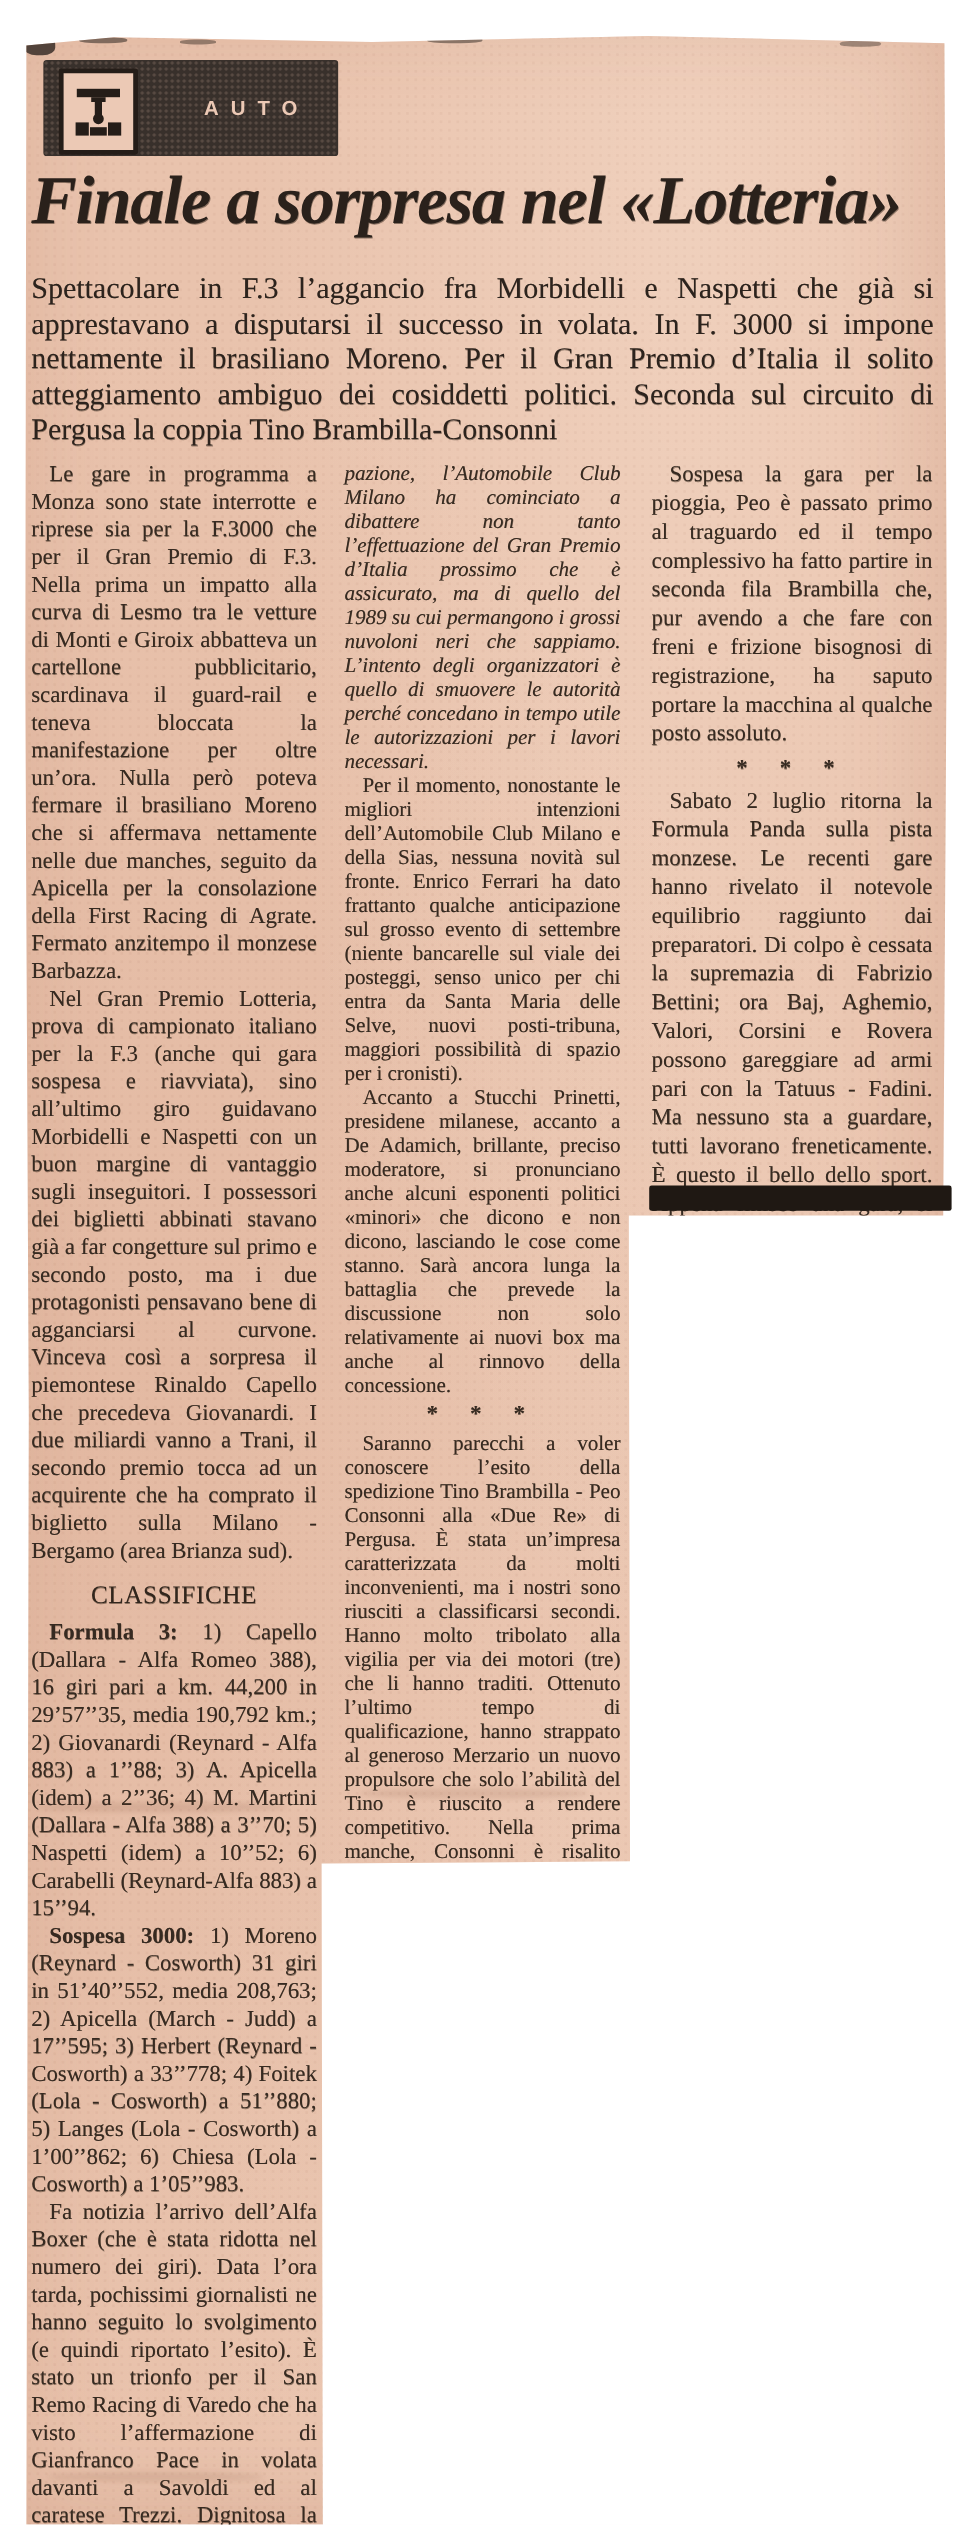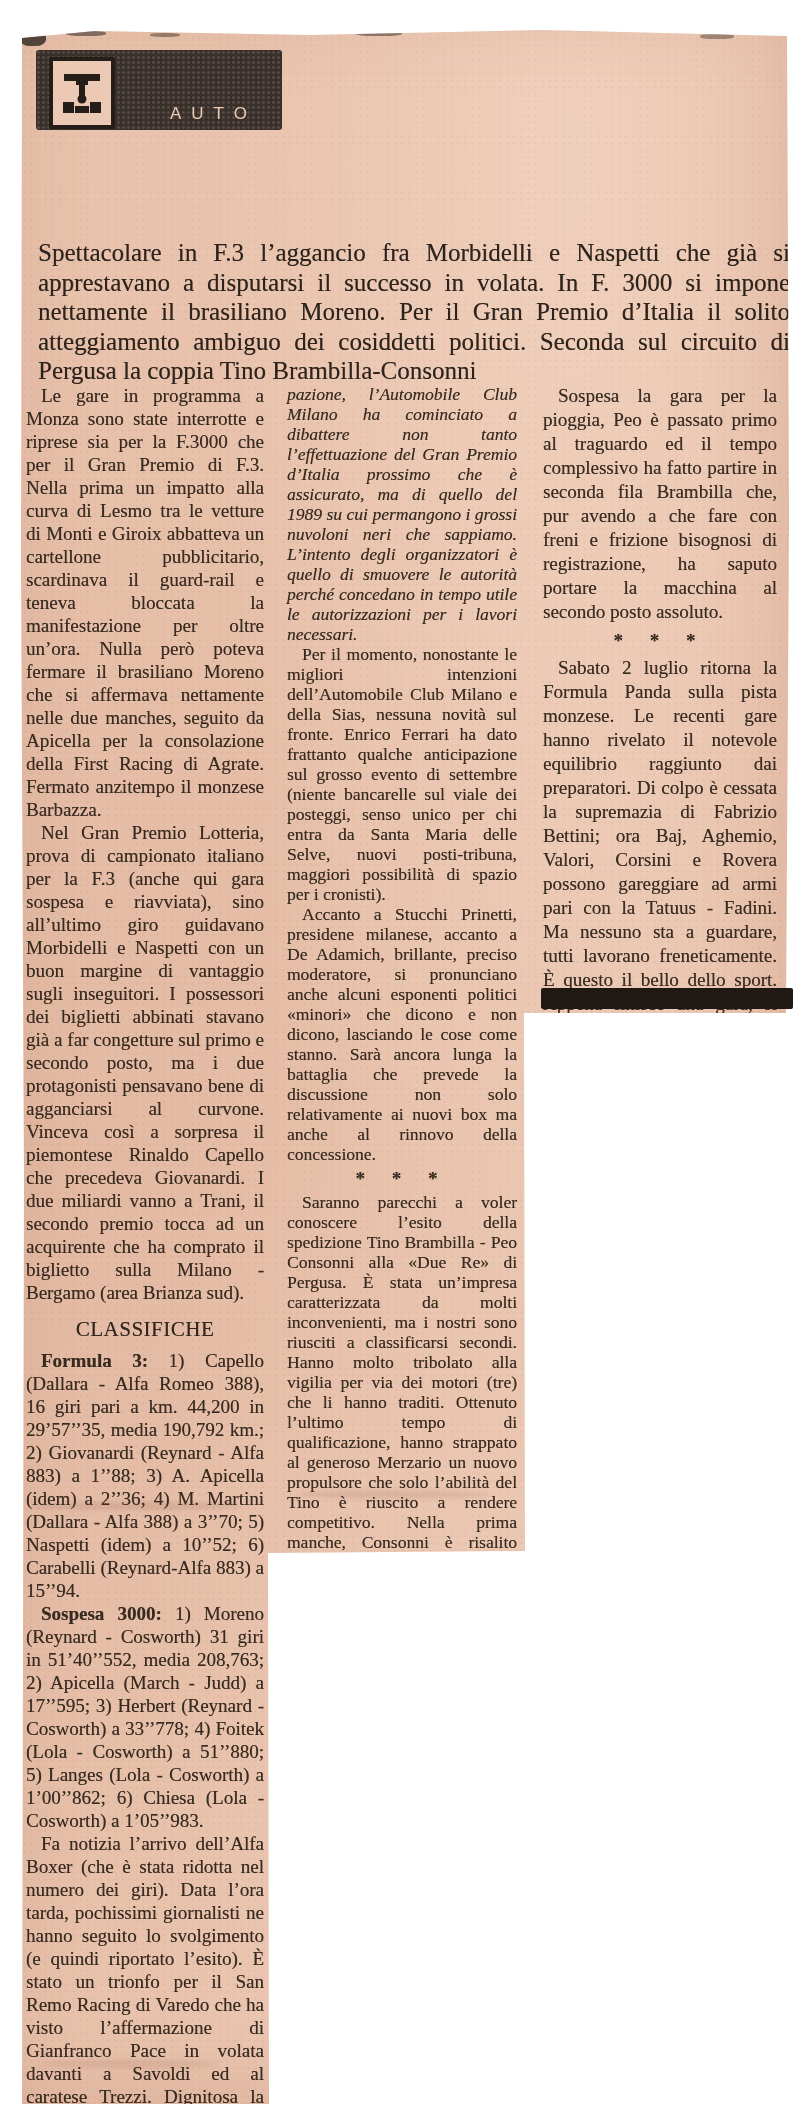--- a/index.html
+++ b/index.html
@@ -38,37 +38,37 @@
     border-radius:3px;
   }
   .badge-icon{
     position:absolute;left:13px;top:7px;width:58px;height:64px;
     background:#ecc9b5;border:4px solid #251d18;border-radius:2px;
     display:flex;align-items:center;justify-content:center;
   }
   .badge-icon svg{display:block;}
   .badge-label{
     position:absolute;left:134px;top:31px;
-    font-family:"Liberation Sans", sans-serif;font-weight:normal;
-    font-size:17px;letter-spacing:10px;color:#ecc9b5;margin-top:23px;
+    font-family:"Liberation Sans", sans-serif;font-weight:bold;
+    font-size:17px;letter-spacing:10px;color:#ecc9b5;
   }
   
   .kicker{
     position:absolute;left:288px;top:42px;width:494px;
     font-size:25px;line-height:30px;color:#2c231d;
     text-shadow:0.3px 0.3px 0 rgba(44,30,20,0.45);
   }
   .headline{
     position:absolute;left:26px;top:138px;margin:0;white-space:nowrap;
     font-size:57px;line-height:60px;font-style:italic;font-weight:bold;
     letter-spacing:-1px;color:#2a211b;
     text-shadow:0.5px 0.5px 0 rgba(40,28,18,0.5);
   }
   .deck{
-    position:absolute;left:26px;top:226px;width:752px;margin:12px;
+    position:absolute;left:26px;top:226px;width:752px;margin:0;
     font-size:25px;line-height:29.5px;text-align:justify;color:#2c231d;
     text-shadow:0.3px 0.3px 0 rgba(44,30,20,0.45);
   }
   
   .col{
     position:absolute;top:384px;text-align:justify;color:#362a21;
     text-shadow:0.25px 0.25px 0 rgba(50,35,22,0.5);
   }
   .col p{margin:0;text-indent:15px;}
   .col p.noindent{text-indent:0;font-style:italic;}
@@ -120,20 +120,21 @@
             <circle cx="21" cy="29" r="4.5"></circle>
             <rect x="2" y="32" width="11" height="11"></rect>
             <rect x="29" y="32" width="11" height="11"></rect>
             <rect x="14" y="36" width="14" height="7"></rect>
           </g>
         </svg>
       </div>
       <div class="badge-label">AUTO</div>
     </div>
 
+    <h1 class="headline">Finale a sorpresa nel «Lotteria»</h1>
     <p class="deck">Spettacolare in F.3 l’aggancio fra Morbidelli e Naspetti che già si apprestavano a disputarsi il successo in volata. In F. 3000 si impone nettamente il brasiliano Moreno. Per il Gran Premio d’Italia il solito atteggiamento ambiguo dei cosiddetti politici. Seconda sul circuito di Pergusa la coppia Tino Brambilla-Consonni</p>
 
     <div class="col col-left">
       <p>Le gare in programma a Monza sono state interrotte e riprese sia per la F.3000 che per il Gran Premio di F.3. Nella prima un impatto alla curva di Lesmo tra le vetture di Monti e Giroix abbatteva un cartellone pubblicitario, scardinava il guard-rail e teneva bloccata la manifestazione per oltre un’ora. Nulla però poteva fermare il brasiliano Moreno che si affermava nettamente nelle due manches, seguito da Apicella per la consolazione della First Racing di Agrate. Fermato anzitempo il monzese Barbazza.</p>
       <p>Nel Gran Premio Lotteria, prova di campionato italiano per la F.3 (anche qui gara sospesa e riavviata), sino all’ultimo giro guidavano Morbidelli e Naspetti con un buon margine di vantaggio sugli inseguitori. I possessori dei biglietti abbinati stavano già a far congetture sul primo e secondo posto, ma i due protagonisti pensavano bene di agganciarsi al curvone. Vinceva così a sorpresa il piemontese Rinaldo Capello che precedeva Giovanardi. I due miliardi vanno a Trani, il secondo premio tocca ad un acquirente che ha comprato il biglietto sulla Milano - Bergamo (area Brianza sud).</p>
       <h2 class="classifiche">CLASSIFICHE</h2>
       <p class="res"><b>Formula 3:</b><span> 1) Capello (Dallara - Alfa Romeo 388), 16 giri pari a km. 44,200 in 29’57’’35, media 190,792 km.; 2) Giovanardi (Reynard - Alfa 883) a 1’’88; 3) A. Apicella (idem) a 2’’36; 4) M. Martini (Dallara - Alfa 388) a 3’’70; 5) Naspetti (idem) a 10’’52; 6) Carabelli (Reynard-Alfa 883) a 15’’94.</span></p>
       <p class="res"><b>Sospesa 3000:</b><span> 1) Moreno (Reynard - Cosworth) 31 giri in 51’40’’552, media 208,763; 2) Apicella (March - Judd) a 17’’595; 3) Herbert (Reynard - Cosworth) a 33’’778; 4) Foitek (Lola - Cosworth) a 51’’880; 5) Langes (Lola - Cosworth) a 1’00’’862; 6) Chiesa (Lola - Cosworth) a 1’05’’983.</span></p>
       <p>Fa notizia l’arrivo dell’Alfa Boxer (che è stata ridotta nel numero dei giri). Data l’ora tarda, pochissimi giornalisti ne hanno seguito lo svolgimento (e quindi riportato l’esito). È stato un trionfo per il San Remo Racing di Varedo che ha visto l’affermazione di Gianfranco Pace in volata davanti a Savoldi ed al caratese Trezzi. Dignitosa la prova dei giovani piloti seguiti da Vergani Racing e dal nostro Luca Melgrati.</p>
 
@@ -141,21 +142,21 @@
 
     <div class="col col-mid">
       <p class="noindent">pazione, l’Automobile Club Milano ha cominciato a dibattere non tanto l’effettuazione del Gran Premio d’Italia prossimo che è assicurato, ma di quello del 1989 su cui permangono i grossi nuvoloni neri che sappiamo. L’intento degli organizzatori è quello di smuovere le autorità perché concedano in tempo utile le autorizzazioni per i lavori necessari.</p>
       <p>Per il momento, nonostante le migliori intenzioni dell’Automobile Club Milano e della Sias, nessuna novità sul fronte. Enrico Ferrari ha dato frattanto qualche anticipazione sul grosso evento di settembre (niente bancarelle sul viale dei posteggi, senso unico per chi entra da Santa Maria delle Selve, nuovi posti-tribuna, maggiori possibilità di spazio per i cronisti).</p>
       <p>Accanto a Stucchi Prinetti, presidene milanese, accanto a De Adamich, brillante, preciso moderatore, si pronunciano anche alcuni esponenti politici «minori» che dicono e non dicono, lasciando le cose come stanno. Sarà ancora lunga la battaglia che prevede la discussione non solo relativamente ai nuovi box ma anche al rinnovo della concessione.</p>
       <div class="stars">*  *  *</div>
       <p>Saranno parecchi a voler conoscere l’esito della spedizione Tino Brambilla - Peo Consonni alla «Due Re» di Pergusa. È stata un’impresa caratterizzata da molti inconvenienti, ma i nostri sono riusciti a classificarsi secondi. Hanno molto tribolato alla vigilia per via dei motori (tre) che li hanno traditi. Ottenuto l’ultimo tempo di qualificazione, hanno strappato al generoso Merzario un nuovo propulsore che solo l’abilità del Tino è riuscito a rendere competitivo. Nella prima manche, Consonni è risalito dall’ultimo al quarto posto.</p>
     </div>
 
     <div class="col col-right">
-      <p>Sospesa la gara per la pioggia, Peo è passato primo al traguardo ed il tempo complessivo ha fatto partire in seconda fila Brambilla che, pur avendo a che fare con freni e frizione bisognosi di registrazione, ha saputo portare la macchina al secondo posto assoluto.</p>
+      <p>Sospesa la gara per la pioggia, Peo è passato primo al traguardo ed il tempo complessivo ha fatto partire in seconda fila Brambilla che, pur avendo a che fare con freni e frizione bisognosi di registrazione, ha saputo portare la macchina al qualche posto assoluto.</p>
       <div class="stars">*  *  *</div>
       <p>Sabato 2 luglio ritorna la Formula Panda sulla pista monzese. Le recenti gare hanno rivelato il notevole equilibrio raggiunto dai preparatori. Di colpo è cessata la supremazia di Fabrizio Bettini; ora Baj, Aghemio, Valori, Corsini e Rovera possono gareggiare ad armi pari con la Tatuus - Fadini. Ma nessuno sta a guardare, tutti lavorano freneticamente. È questo il bello dello sport. Appena finisce una gara, si ricomincia rimettendo sempre tutto in discussione.</p>
       <div class="byline">Mario Perego</div>
     </div>
 
     <div class="smudge s1"></div>
     <div class="smudge s2"></div>
     <div class="smudge s3"></div>
     <div class="smudge s4"></div>
     <div class="smudge s5"></div>

